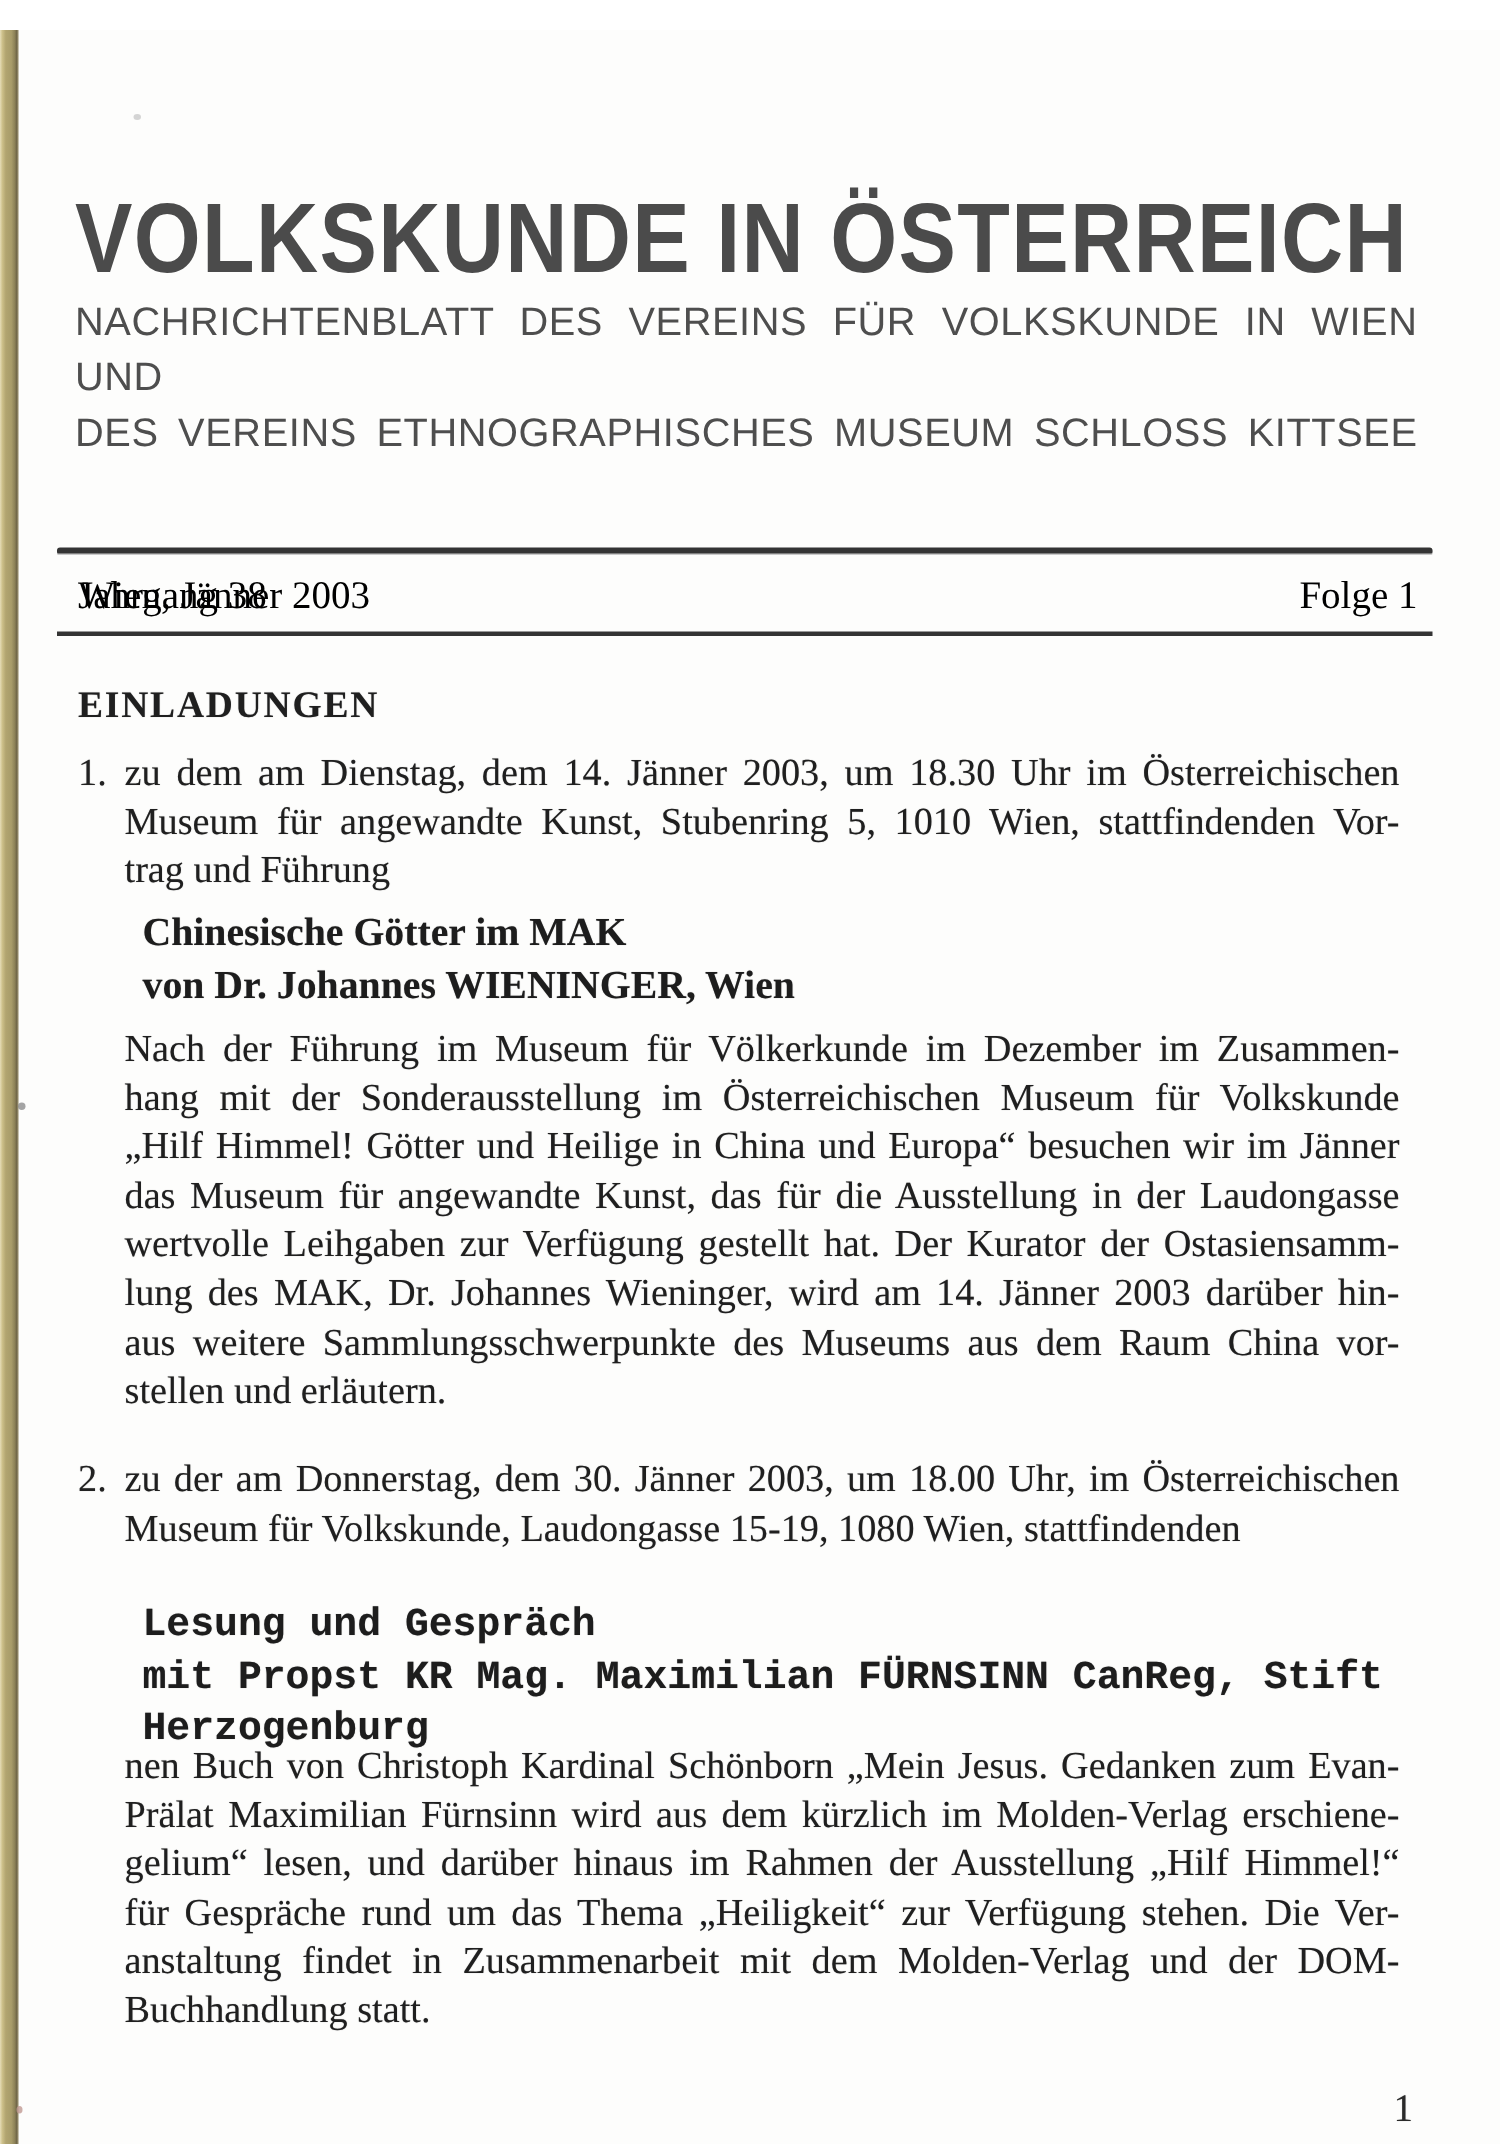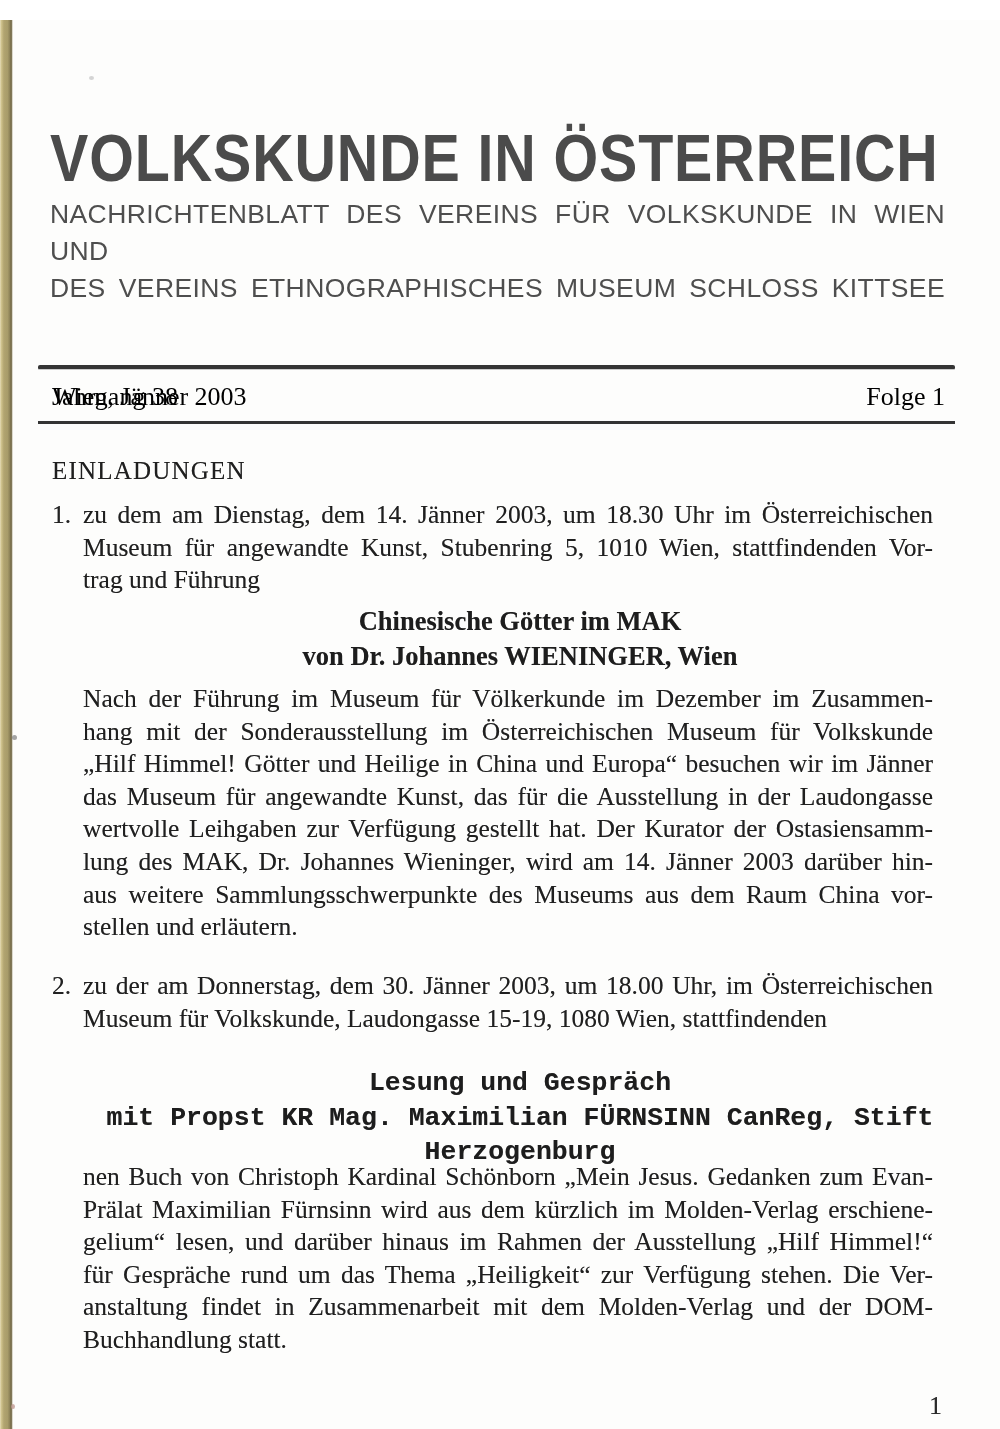--- a/index.html
+++ b/index.html
@@ -43,36 +43,36 @@
   .rule.top    { top:345px; height:4px; border-radius:2px 2px 1px 1px; box-shadow:0 1px 0 rgba(52,52,52,.25); }
   .rule.bottom { top:401px; height:3px; }
   .issue-row { position:absolute; left:52px; top:362px; width:893px; height:32px; font-size:26px; color:#000000; }
   .issue-row .l { position:absolute; left:0; top:0; }
   .issue-row .c { position:absolute; left:0; top:0; width:100%; text-align:left; }
   .issue-row .r { position:absolute; right:0; top:0; }
 
   
   .section-heading {
     position:absolute; left:52px; top:437px;
-    font-weight:normal; font-size:25px; letter-spacing:1.2px; color:#1f1f1f;text-align:center;
+    font-weight:bold; font-size:25px; letter-spacing:1.2px; color:#1f1f1f;text-align:center;
   }
   .ink { text-shadow:0 0 0.6px rgba(30,30,30,0.45); }
   .num { position:absolute; left:52px; font-size:25.5px; line-height:32.6px; }
   .num.n1 { top:479px; }
   .num.n2 { top:950px; }
   .textcol { position:absolute; left:83px; width:850px; font-size:25.5px; line-height:32.6px; color:#1f1f1f; }
   .textcol.t-item1 { top:479px; }
   .textcol.t-para1 { top:663px; }
   .textcol.t-item2 { top:950px; }
   .textcol.t-para2 { top:1141px; }
   .jline { text-align:justify; text-align-last:justify; }
   .jline.end { text-align:right; text-align-last:left; }
 
   .event-title {
-    position:absolute; left:95px; width:850px; text-align:center;
+    position:absolute; left:95px; width:850px; text-align:left;
     font-weight:bold; font-size:26.5px; line-height:34.5px; color:#1d1d1d;
   }
   .event-title.e1 { top:584px; }
   .event-title.e2 { top:1046px;font-family:Liberation Mono, monospace; }
 
   .page-num { position:absolute; right:58px; top:1371px; font-size:26px; color:#2a2a2a; }
 </style>
 </head>
 <body>
 

